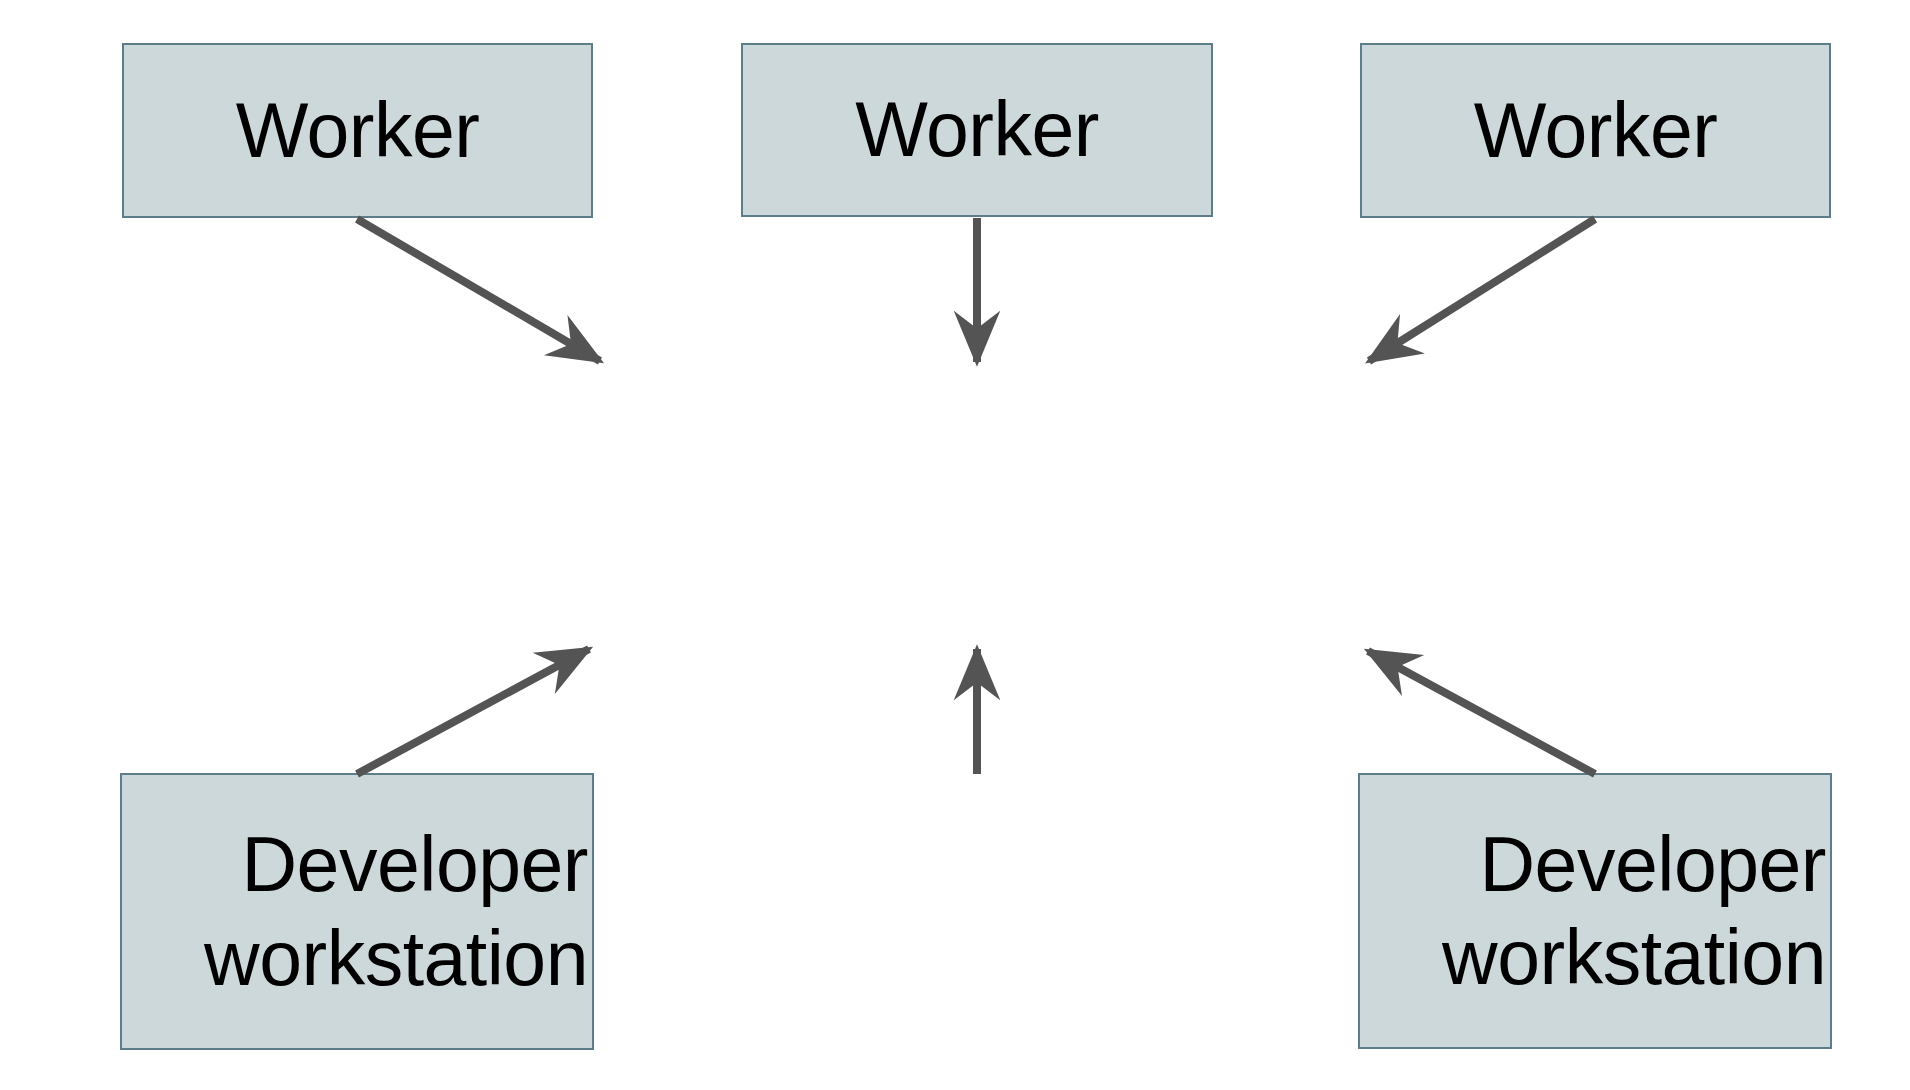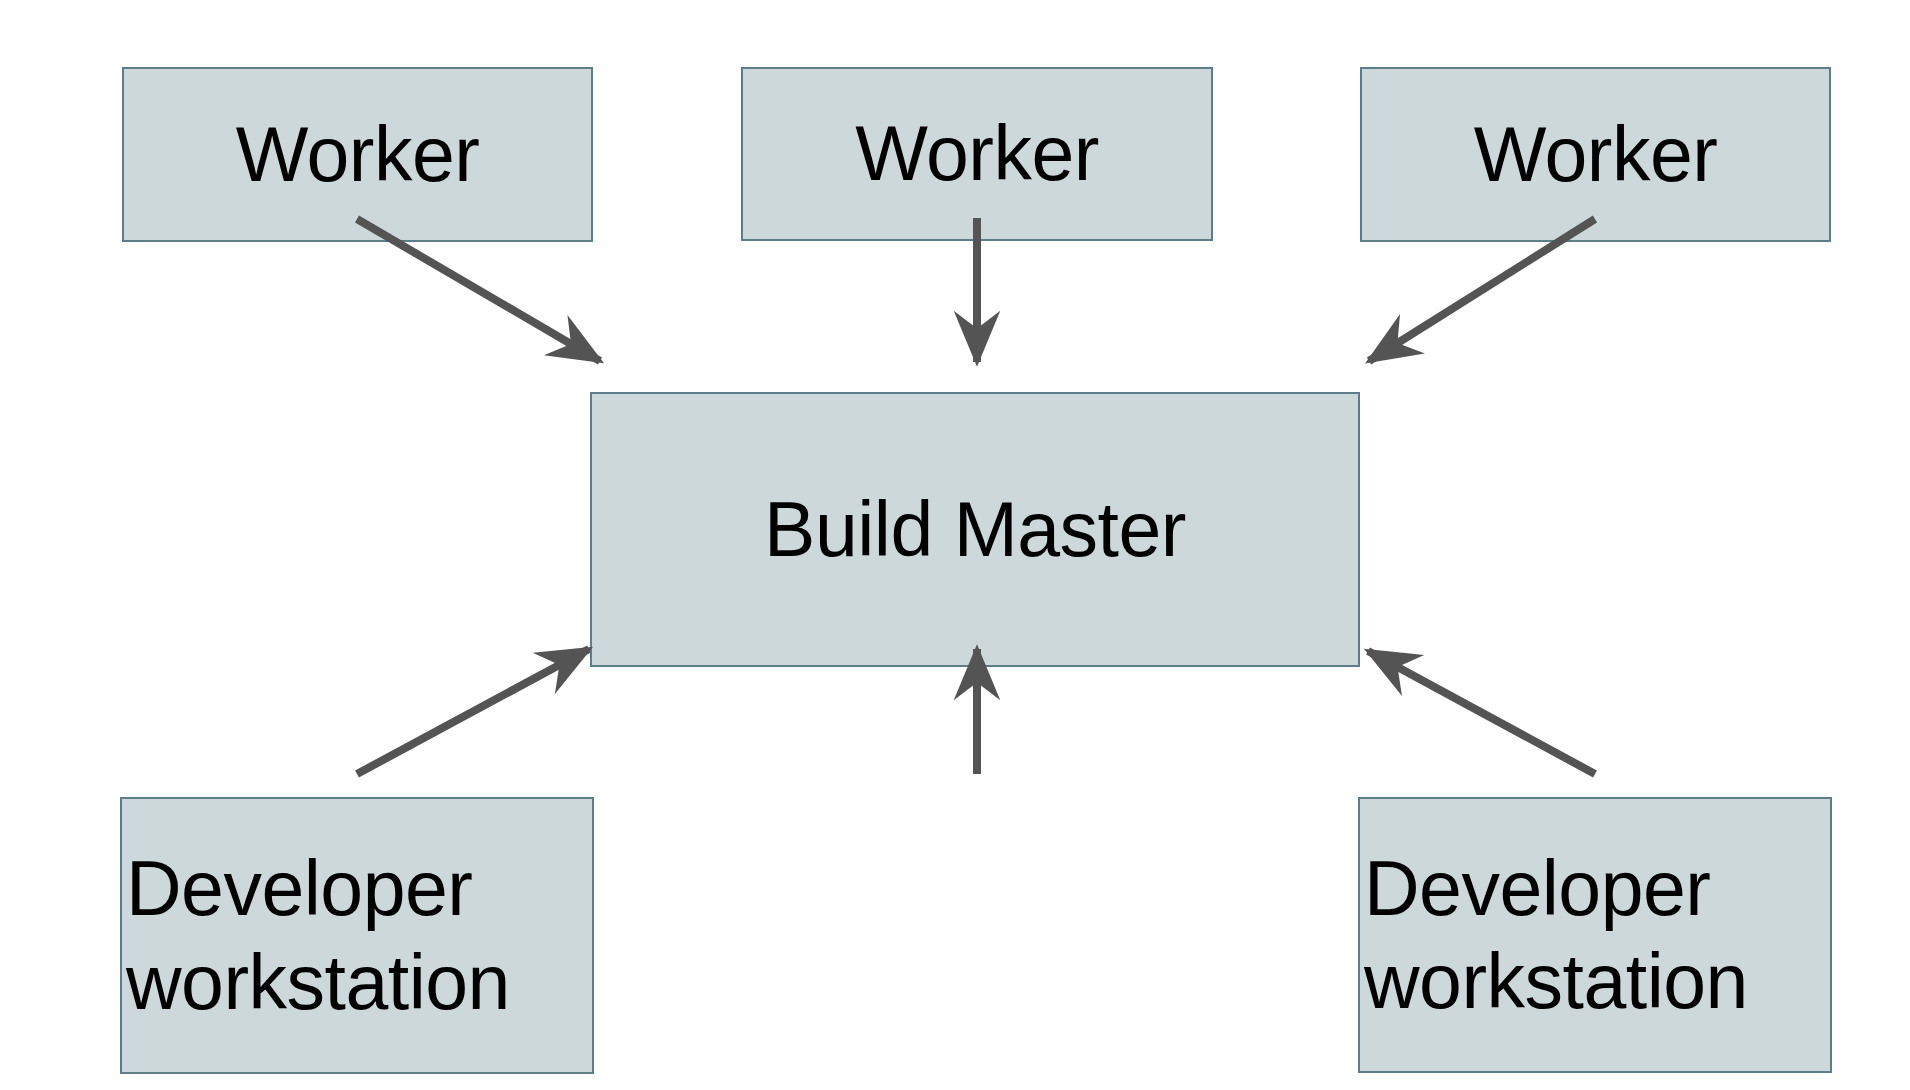--- a/index.html
+++ b/index.html
@@ -19,22 +19,21 @@
     overflow: hidden;
     font-family: "Liberation Sans", sans-serif;
   }
   .node {
     position: absolute;
     background: var(--node-fill);
     border: 2.5px solid var(--node-border);
     display: flex;
     align-items: center;
     justify-content: center;
-    text-align: left;
-    margin-top: 24px;
+    text-align: right;
   }
   .node .label {
     font-size: 77px;
     line-height: 1.21;
     letter-spacing: -0.5px;
     color: var(--text);
     padding: 0 4px;
   }
   
   .n-worker-1      { left: 122px;  top: 43px;  width: 471px; height: 175px; }
@@ -68,23 +67,20 @@
   </div>
 
   <div class="node n-worker-2">
     <span class="label">Worker</span>
   </div>
 
   <div class="node n-worker-3">
     <span class="label">Worker</span>
   </div>
 
-  <div class="node n-build-master">
-    <span class="label">Build Master</span>
-  </div>
 
   <div class="node n-dev-left">
     <span class="label">Developer workstation</span>
   </div>
 
 
   <div class="node n-dev-right">
     <span class="label">Developer workstation</span>
   </div>
 

